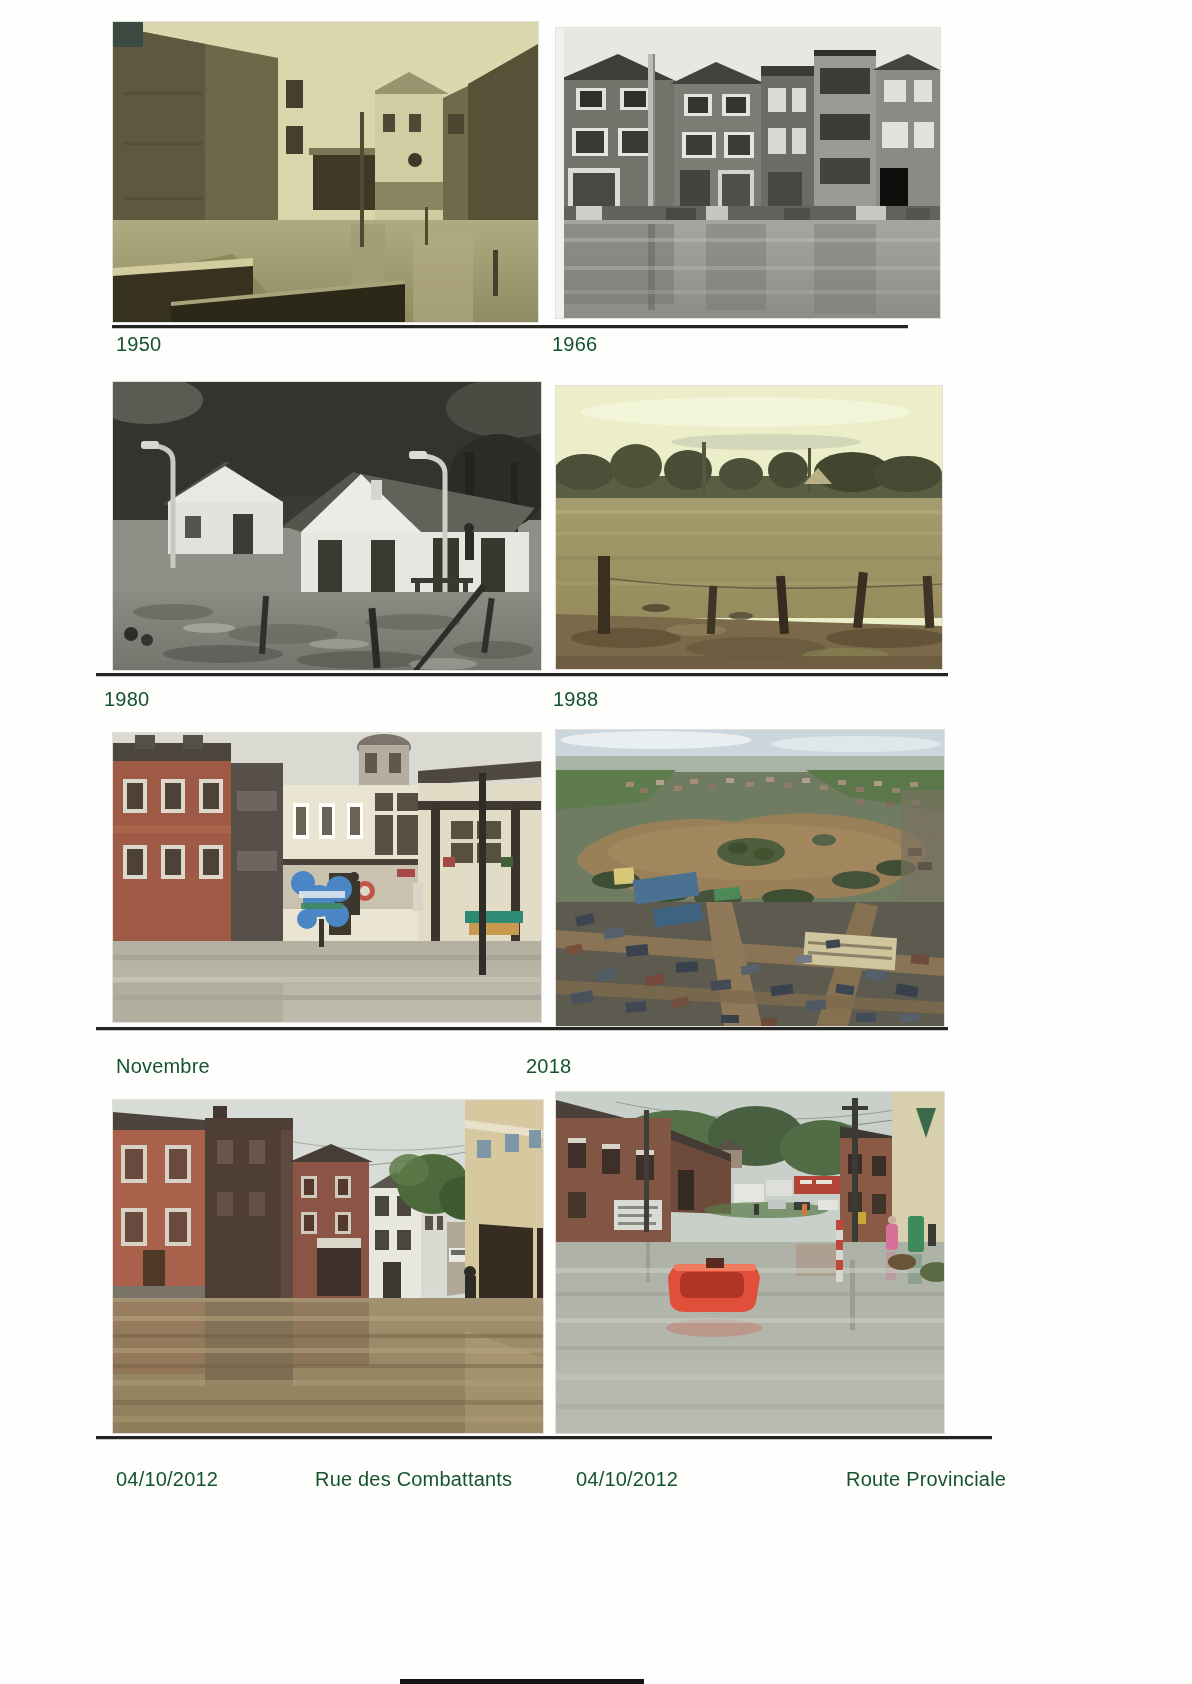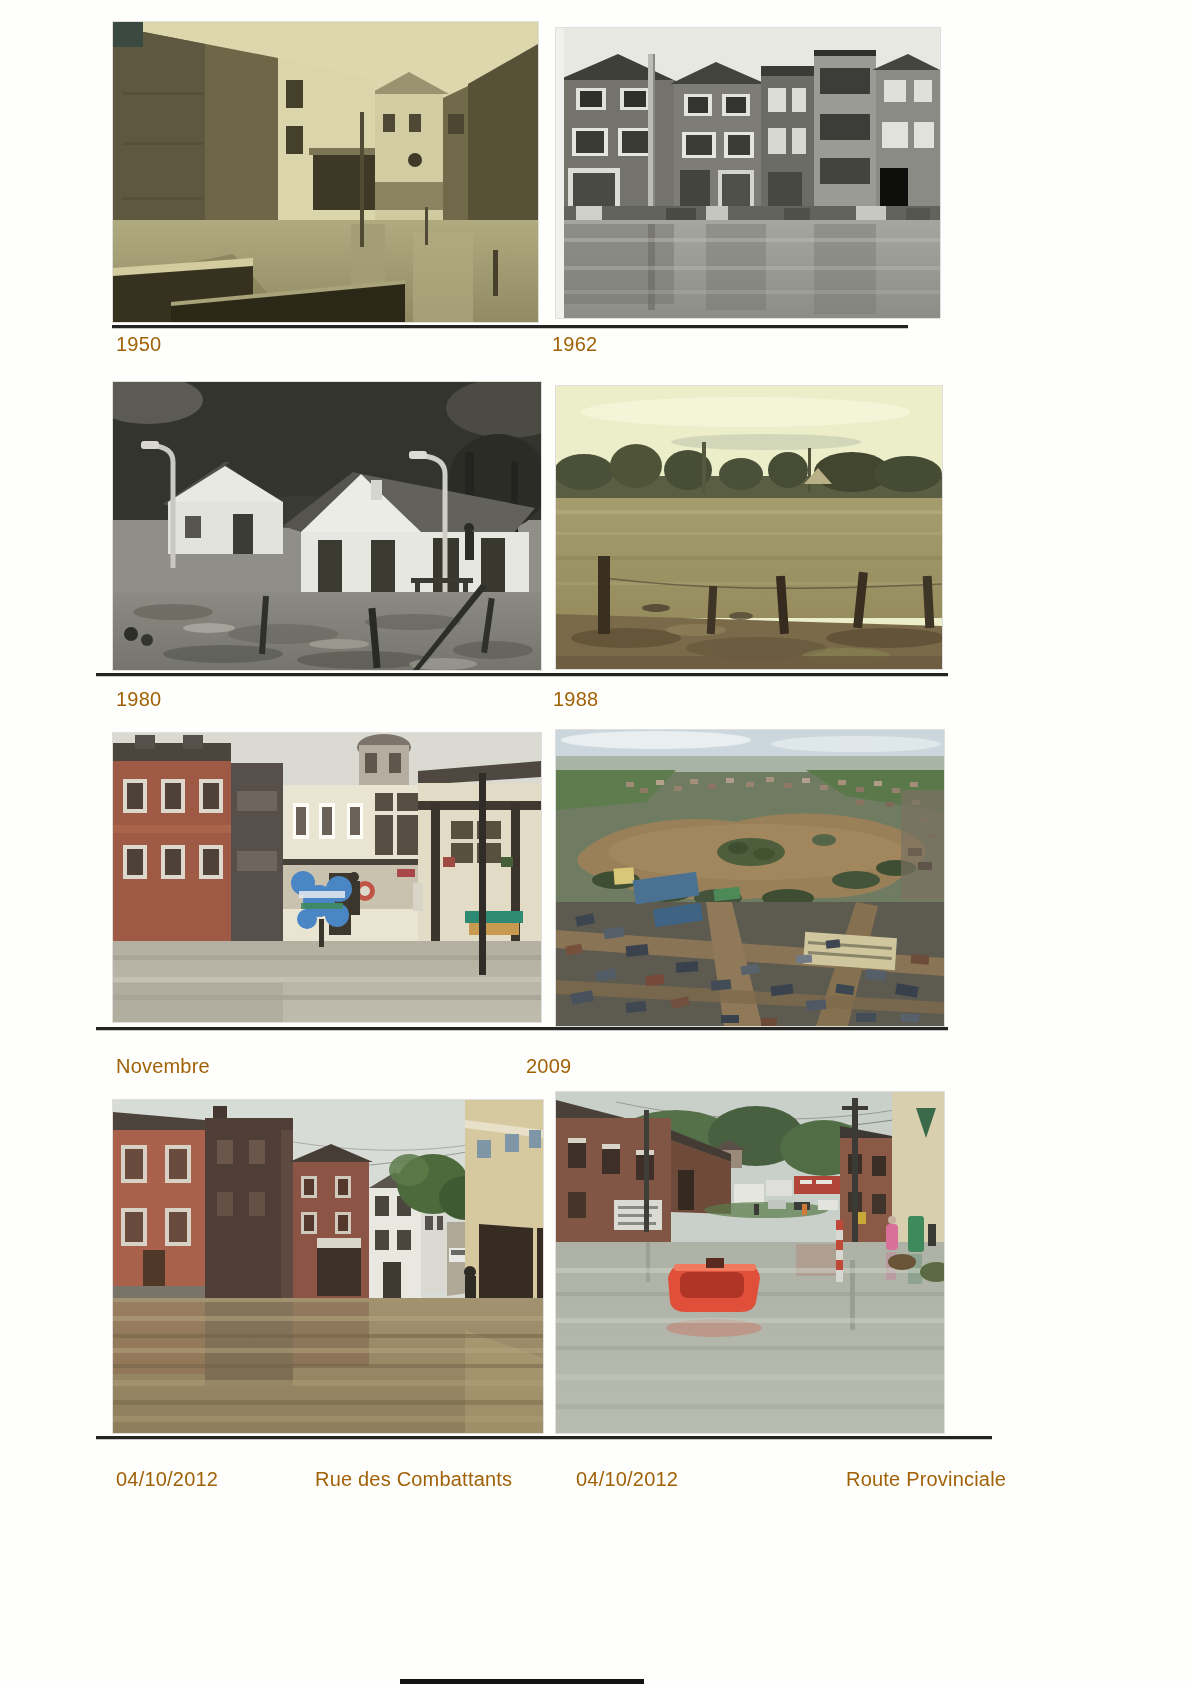--- a/index.html
+++ b/index.html
@@ -2,21 +2,21 @@
 <html><head>
 <meta charset="utf-8">
 <style>
   *{margin:0;padding:0;box-sizing:border-box}
   html,body{background:#ffffff}
   body{width:1192px;height:1684px;position:relative;font-family:"Liberation Sans",sans-serif;overflow:hidden}
   .page{position:absolute;inset:0;background:#fefefc}
   .photo{position:absolute;overflow:hidden;outline:1px solid rgba(70,64,48,.16)}
   .photo svg{display:block;width:100%;height:100%}
   .rule{position:absolute;height:3px;background:#242422;box-shadow:0 1px 0 rgba(36,36,34,.25)}
-  .cap{position:absolute;font-size:20px;color:#a16207;letter-spacing:.2px;white-space:nowrap;line-height:1}
+  .cap{position:absolute;font-size:20px;color:#14532d;letter-spacing:.2px;white-space:nowrap;line-height:1}
   .scan-bar{position:absolute;background:#141414}
 </style>
 </head>
 <body>
 
 <div class="page">
 
   <figure class="photo" style="left:113px;top:22px;width:425px;height:300px" role="img" aria-label="sepia photograph of a flooded village street between brick houses">
     <svg viewBox="0 0 425 300" preserveAspectRatio="none">
       <defs>
@@ -131,21 +131,21 @@
       <rect x="92" y="196" width="7" height="86" fill="#6a6a64" opacity=".6"></rect>
       <rect y="210" width="384" height="4" fill="#c2c2bc" opacity=".4"></rect>
       <rect y="238" width="384" height="4" fill="#c2c2bc" opacity=".35"></rect>
       <rect y="262" width="384" height="4" fill="#b8b8b2" opacity=".3"></rect>
       <rect width="8" height="290" fill="#f0f0ec"></rect>
     </svg>
   </figure>
 
   <div class="rule" style="left:112px;top:325px;width:796px"></div>
   <div class="cap" style="left:116px;top:334px">1950</div>
-  <div class="cap" style="left:552px;top:334px">1962</div>
+  <div class="cap" style="left:552px;top:334px">1966</div>
 
   <figure class="photo" style="left:113px;top:382px;width:428px;height:288px" role="img" aria-label="black and white photograph of white houses surrounded by flood water with street lamps">
     <svg viewBox="0 0 428 288" preserveAspectRatio="none">
       <defs>
         <linearGradient id="g3" x1="0" y1="0" x2="0" y2="1">
           <stop offset="0" stop-color="#8b8b83"></stop>
             <stop offset="1" stop-color="#75756d"></stop>
         </linearGradient>
       </defs>
       <rect width="428" height="288" fill="#8f8f87"></rect>
@@ -238,21 +238,21 @@
       <rect x="152" y="200" width="8" height="48" fill="#3f3526" transform="rotate(3 156 224)"></rect>
       <rect x="222" y="190" width="9" height="58" fill="#352b1e" transform="rotate(-4 226 219)"></rect>
       <rect x="300" y="186" width="9" height="56" fill="#3a3022" transform="rotate(6 304 214)"></rect>
       <rect x="368" y="190" width="9" height="52" fill="#3f3526" transform="rotate(-3 372 216)"></rect>
       <ellipse cx="100" cy="222" rx="14" ry="4" fill="#4a3f2c" opacity=".8"></ellipse>
       <ellipse cx="185" cy="230" rx="12" ry="4" fill="#4a3f2c" opacity=".7"></ellipse>
     </svg>
   </figure>
 
   <div class="rule" style="left:96px;top:673px;width:852px"></div>
-  <div class="cap" style="left:116px;top:689px">1980</div>
+  <div class="cap" style="left:104px;top:689px">1980</div>
   <div class="cap" style="left:553px;top:689px">1988</div>
 
   <figure class="photo" style="left:113px;top:733px;width:428px;height:289px" role="img" aria-label="colour photograph of a flooded town square with brick and timber houses">
     <svg viewBox="0 0 428 289" preserveAspectRatio="none">
       <defs>
         <linearGradient id="g5" x1="0" y1="0" x2="0" y2="1">
           <stop offset="0" stop-color="#b3afa1"></stop>
             <stop offset="1" stop-color="#bfbbad"></stop>
         </linearGradient>
       </defs>
@@ -411,21 +411,21 @@
       <rect x="345" y="284" width="18" height="8" fill="#57616b"></rect>
       <rect x="240" y="225" width="16" height="8" fill="#727b85" transform="rotate(-4 248 229)"></rect>
       <rect x="270" y="210" width="14" height="8" fill="#3e4751" transform="rotate(-6 277 214)"></rect>
       <rect x="352" y="118" width="14" height="8" fill="#6d6050"></rect>
       <rect x="362" y="132" width="14" height="8" fill="#5f544a"></rect>
     </svg>
   </figure>
 
   <div class="rule" style="left:96px;top:1027px;width:852px"></div>
   <div class="cap" style="left:116px;top:1056px">Novembre</div>
-  <div class="cap" style="left:526px;top:1056px">2009</div>
+  <div class="cap" style="left:526px;top:1056px">2018</div>
 
   <figure class="photo" style="left:113px;top:1100px;width:430px;height:333px" role="img" aria-label="colour photograph of a flooded street between red brick and cream houses">
     <svg viewBox="0 0 430 333" preserveAspectRatio="none">
       <defs>
         <linearGradient id="g7" x1="0" y1="0" x2="0" y2="1">
           <stop offset="0" stop-color="#a2926f"></stop>
             <stop offset="1" stop-color="#8d7d5a"></stop>
         </linearGradient>
       </defs>
       <rect width="430" height="333" fill="#d8dcd6"></rect>

